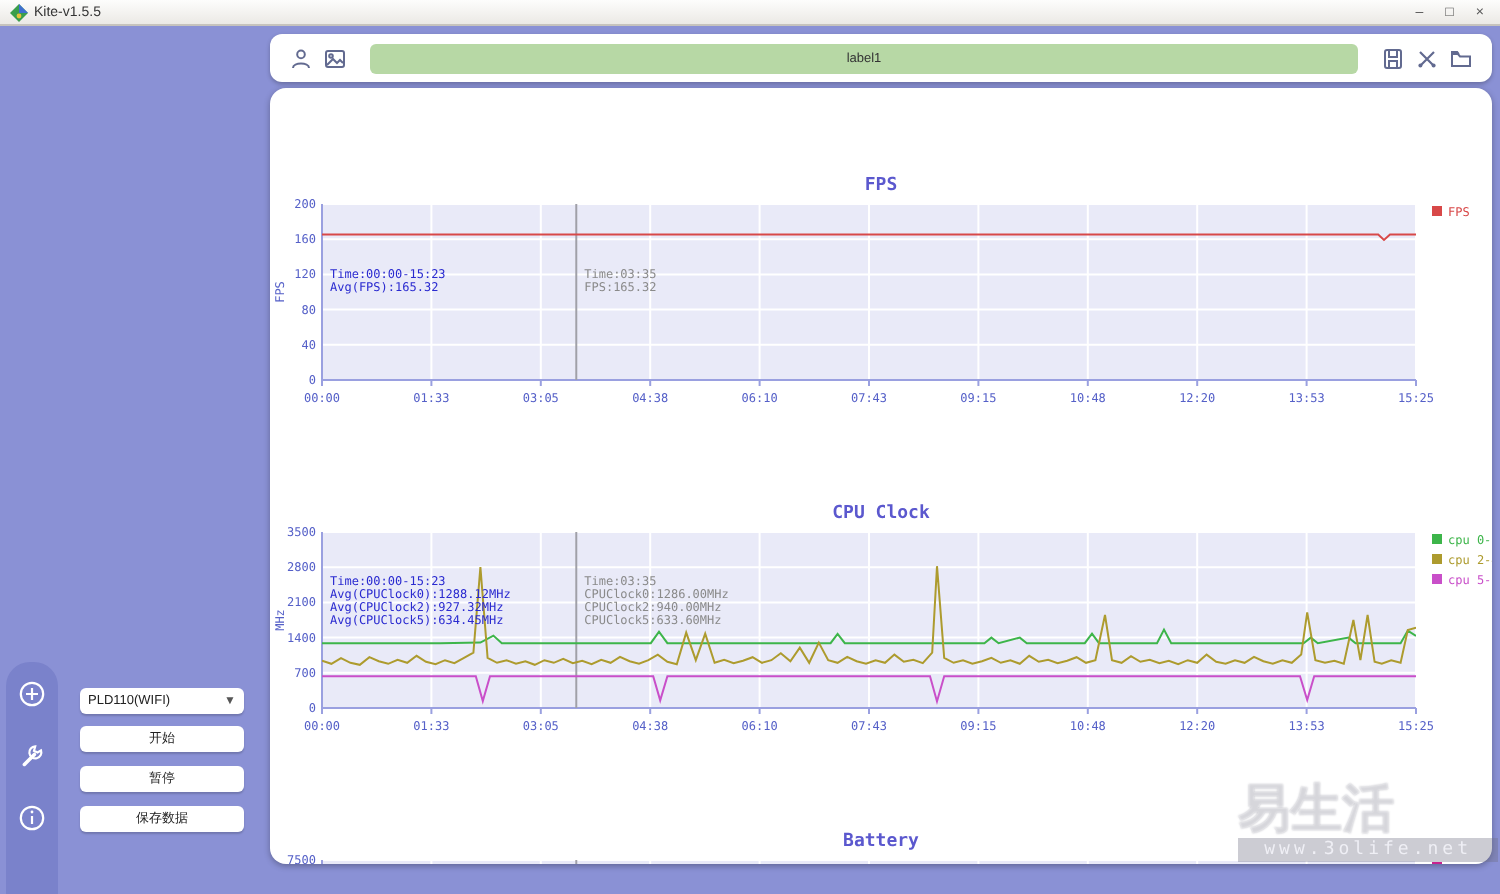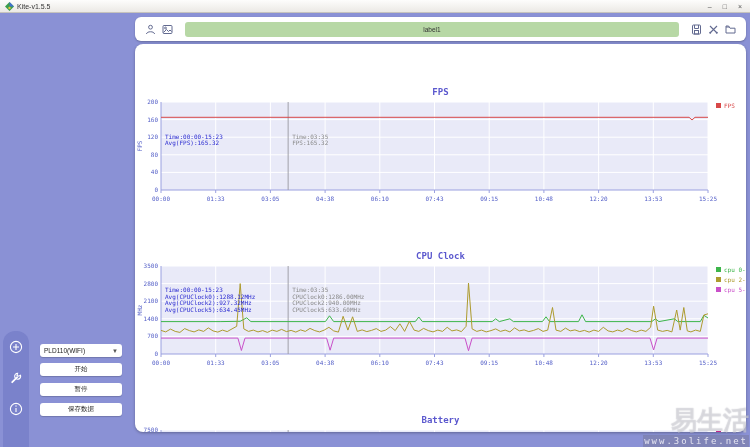--- a/index.html
+++ b/index.html
@@ -39,25 +39,25 @@
   .chart-host{width:611px;height:124px;position:relative;margin-top:40px;}
   .tick{font:6px "DejaVu Sans Mono",monospace;}
   .ctitle{font:bold 9px "DejaVu Sans Mono",monospace;}
   .ann{font:6px "DejaVu Sans Mono",monospace;}
   
   .slider-row{position:relative;height:16px;}
   .slider-line{position:absolute;left:33px;width:546px;top:7px;height:1px;background:#6470c8;}
   .handle{position:absolute;width:13px;height:7px;border-radius:3.5px;background:#4f4f5a;top:4px;cursor:ew-resize;}
   .handle.left{left:23px;} .handle.right{left:573px;}
   
-  .watermark{position:absolute;right:1px;bottom:0;z-index:50;text-align:right;pointer-events:none;}
+  .watermark{position:absolute;right:1px;bottom:16px;z-index:50;text-align:left;pointer-events:none;}
   .wm-logo{font-size:26px;line-height:30px;font-weight:bold;color:rgba(255,255,255,.45);
     text-shadow:0 0 1px rgba(90,90,110,.45);}
   .wm-url{font-size:9px;letter-spacing:2px;color:rgba(245,245,250,.85);
-    background:rgba(110,110,130,.35);padding:1px 1px;font-family:"DejaVu Sans Mono",monospace;}
+    background:rgba(110,110,130,.35);padding:1px 13px;font-family:"DejaVu Sans Mono",monospace;}
 </style>
 </head>
 <body>
 
 <div class="titlebar">
   <svg width="9" height="9" viewBox="0 0 9 9">
     <polygon points="4.5,0 9,4.5 4.5,9 0,4.5" fill="#3a9e4c"></polygon>
     <polygon points="4.5,0 9,4.5 4.5,4.5" fill="#3f6fd0"></polygon>
     <circle cx="4.5" cy="6" r="1.2" fill="#e5c33a"></circle>
   </svg>

